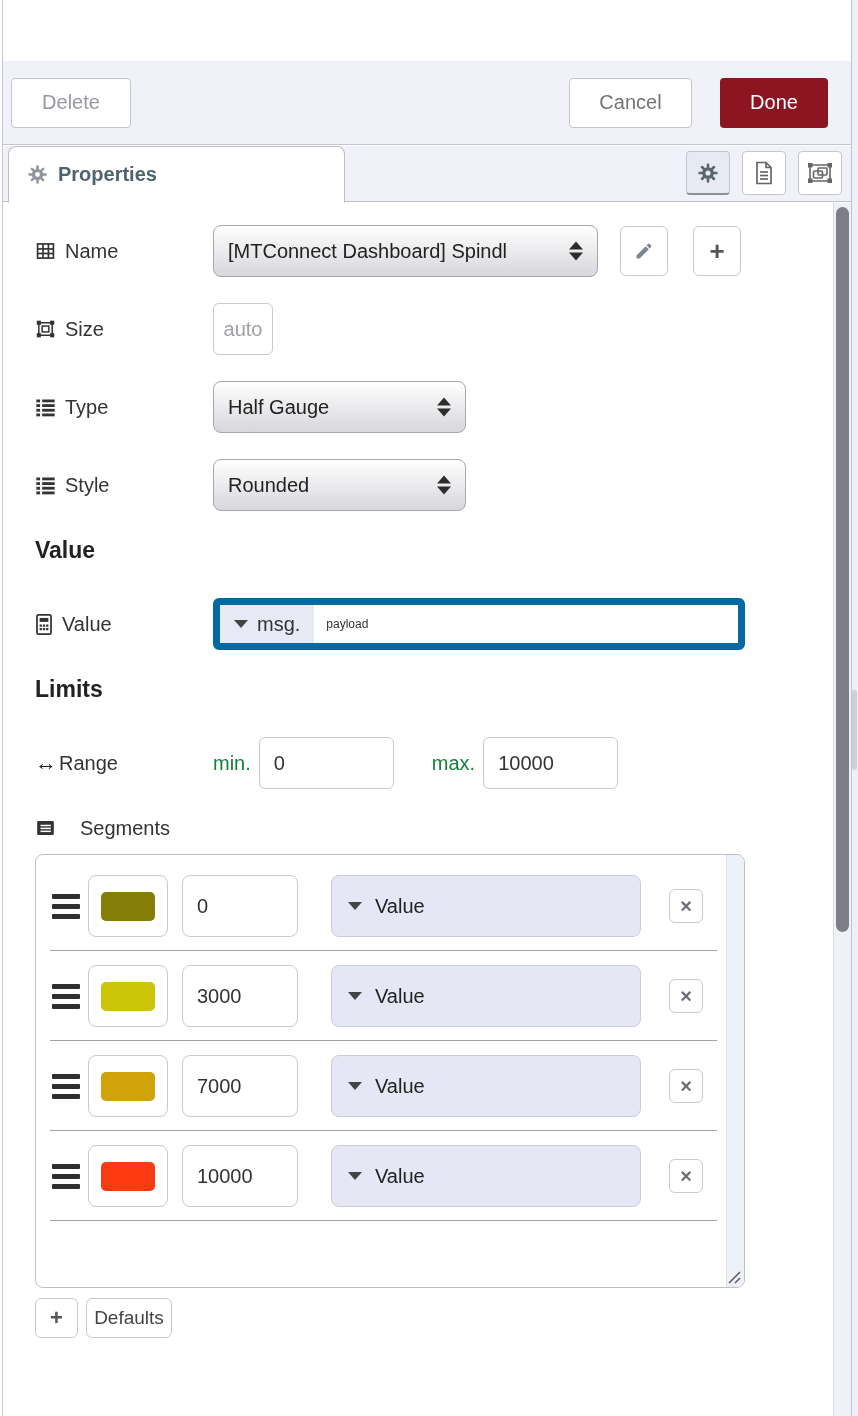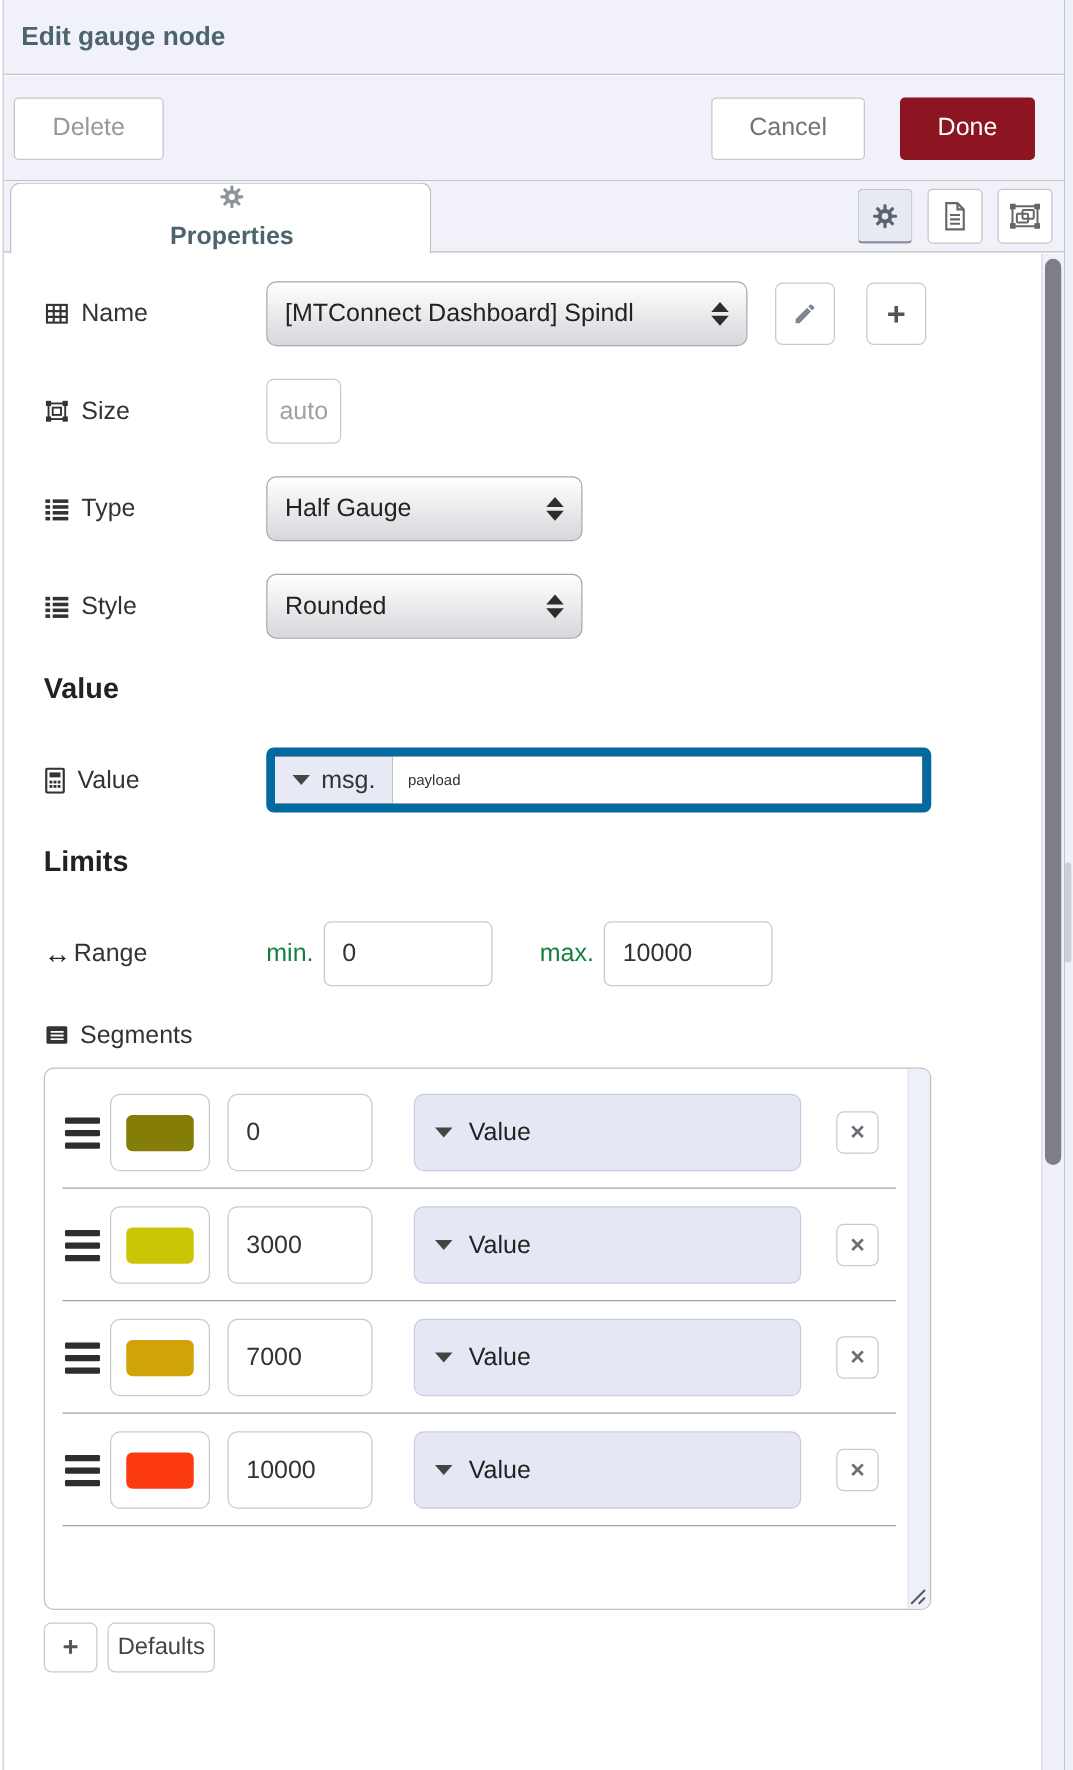--- a/index.html
+++ b/index.html
@@ -22,21 +22,21 @@
   .btn-delete { width:120px; color:#97979f; }
   .tbar-spacer { flex:1; }
   .btn-cancel { width:123px; color:#737373; margin-right:28px; }
   .btn-done { width:108px; color:#fff; border:none; }
 
   
   .tabrow { position:absolute; left:3px; top:146px; right:0; height:56px; background:#f1f2f9;
     border-bottom:1px solid #bfbfc7; z-index:2; }
   .tab-active { position:absolute; left:5px; top:0; width:337px; height:57px; background:#fff;
     border:1px solid #bfbfc7; border-bottom:1px solid #fff; border-radius:8px 8px 0 0;
-    display:flex; align-items:center; padding-left:18px; gap:10px; z-index:3;flex-direction:column; }
+    display:flex; align-items:center; padding-left:18px; gap:10px; z-index:3; }
   .tab-label { font-size:20px; font-weight:bold; color:#4d646e; }
   .tab-btns { position:absolute; right:9px; top:5px; display:flex; gap:12px; }
   .tab-btn { width:44px; height:44px; background:#fff; border:1px solid #c5c5cd; border-radius:4px;
     display:flex; align-items:center; justify-content:center; --hole:#fff; }
   .tab-btn.active { background:#e7e9f3; border-bottom:2px solid #8a8f98; --hole:#e7e9f3; }
 
   
   .content { position:absolute; left:3px; top:203px; right:18px; bottom:0; background:#fff;
     padding:22px 0 0 32px; z-index:1; }
   .form-row { display:flex; align-items:center; height:52px; margin-bottom:26px; }
@@ -69,21 +69,21 @@
   .caret-down { width:0; height:0; border-left:7px solid transparent; border-right:7px solid transparent;
     border-top:8px solid #444; }
   .typed-value { border:none; outline:none; flex:1; font-size:12px; color:#333; padding:0 12px;
     font-family:inherit; }
 
   .range-sub { font-size:20px; color:#15803d; }
   .inp-range { width:135px; height:52px; border:1px solid #c9c9d2; border-radius:6px; font-size:20px;
     color:#333; padding:0 14px; margin-left:8px; font-family:inherit; }
   .arrow-glyph { font-size:22px; font-weight:bold; color:#222; }
 
-  .seg-label-row { display:flex; align-items:center; gap:8px; font-size:20px; color:#333;
+  .seg-label-row { display:flex; align-items:center; gap:24px; font-size:20px; color:#333;
     height:26px; margin-bottom:13px; }
   .seg-container { width:710px; height:434px; border:1px solid #bfbfc7; border-radius:8px;
     position:relative; overflow:hidden; background:#fff; }
   .seg-track { position:absolute; right:0; top:0; width:18px; height:100%; background:#eef0f8;
     border-left:1px solid #e2e3ec; }
   .seg-resize { position:absolute; right:1px; bottom:1px; width:18px; height:18px; cursor:nwse-resize; }
   .seg-rows { padding-top:6px; }
   .seg-row { height:90px; display:flex; align-items:center; padding-left:16px; position:relative; }
   .seg-row::after { content:''; position:absolute; left:14px; right:27px; bottom:0; height:1px; background:#a2a2aa; }
   .seg-handle { width:28px; margin-right:8px; display:flex; flex-direction:column; gap:5px; cursor:grab; }
@@ -113,23 +113,20 @@
   .outer-thumb { position:absolute; right:1px; top:690px; width:5px; height:80px; background:#cdcfda;
     border-radius:3px; z-index:40; }
   svg { display:block; }
 </style>
 </head>
 <body>
 
 <div class="window">
   <div class="left-line"></div>
 
-  <div class="hdr">
-    <div class="hdr-title">Edit gauge node</div>
-  </div>
 
   <div class="tbar">
     <div class="btn btn-delete">Delete</div>
     <div class="tbar-spacer"></div>
     <div class="btn btn-cancel">Cancel</div>
     <div class="btn btn-done" style="background-color: rgb(140, 21, 33);">Done</div>
   </div>
 
   <div class="tabrow">
     <div class="tab-active">

